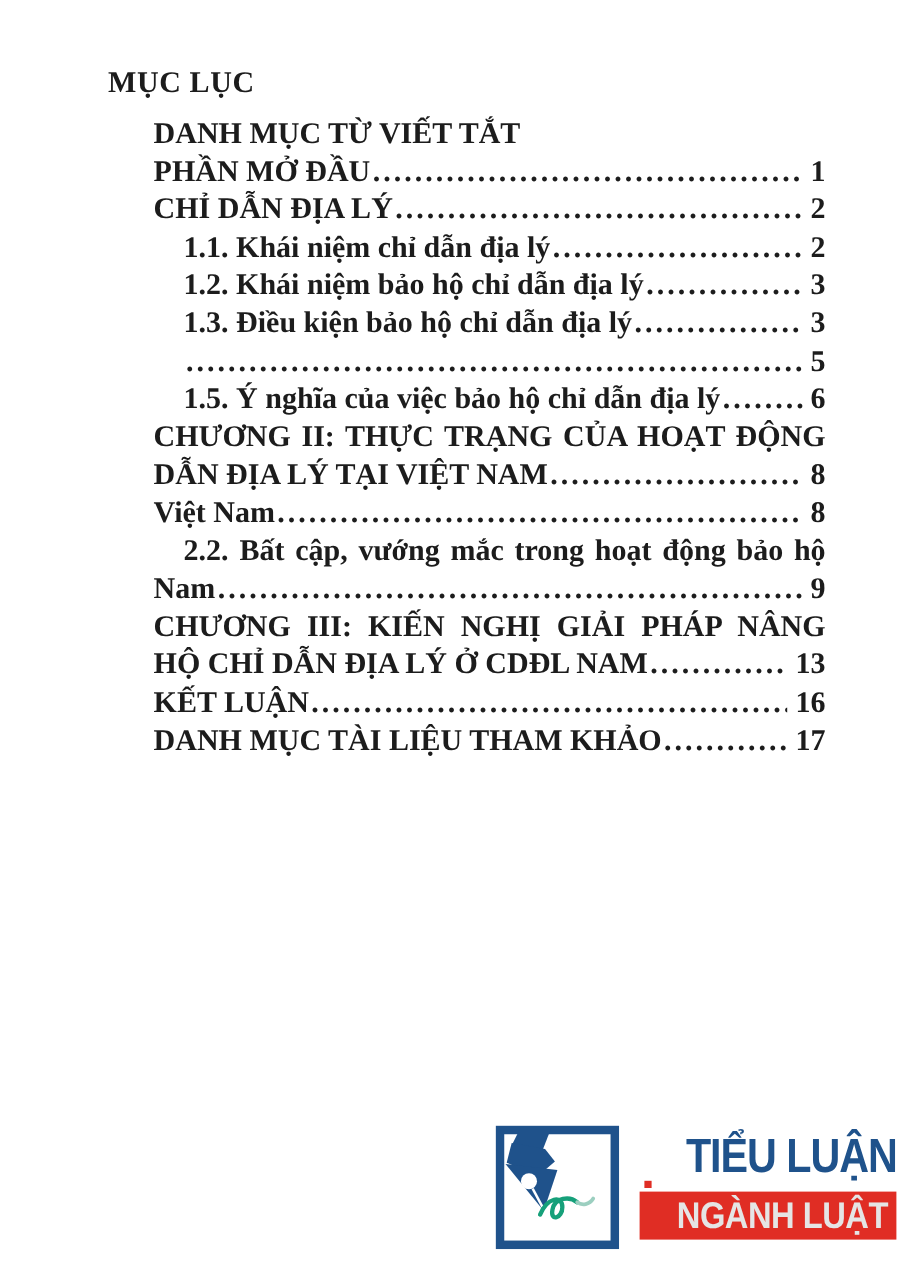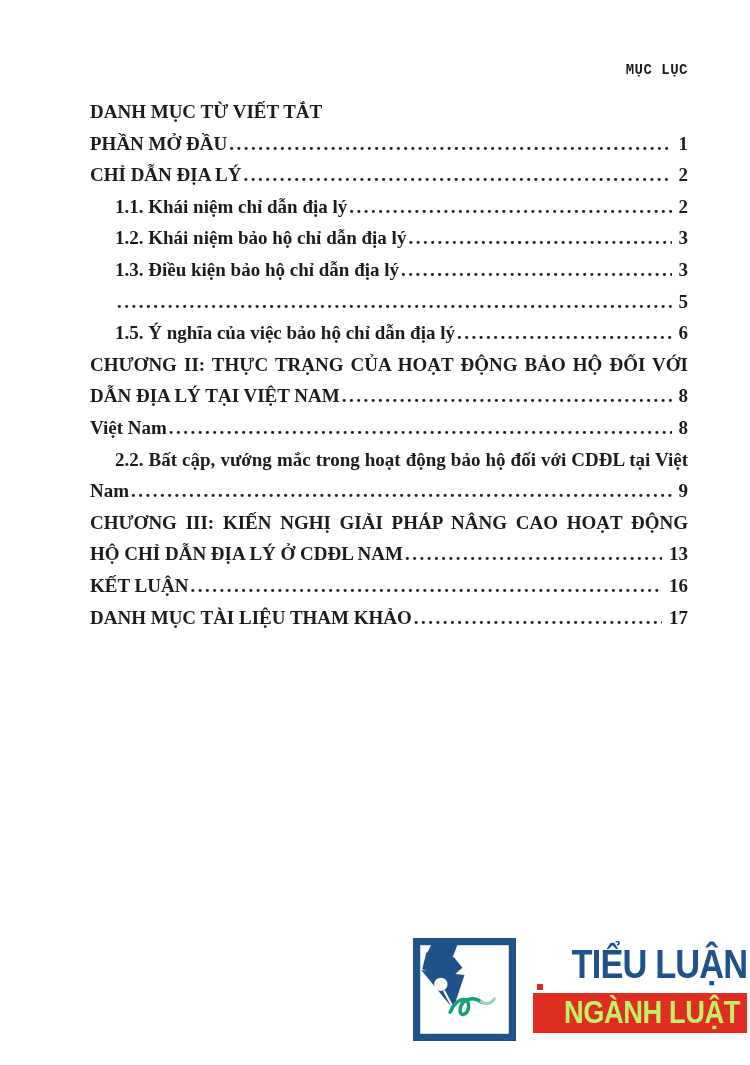--- a/index.html
+++ b/index.html
@@ -7,28 +7,27 @@
     position:relative;
     width:750px;height:1065px;
     background:#ffffff;
     font-family:"Liberation Serif","DejaVu Serif",serif;
     font-weight:bold;
     color:#1c1c1c;
     overflow:hidden;
   }
   .doc{padding:56px 62px 0 90px;}
   .title{
-    text-align:right;
-    font-size:14px;
+    text-align:left;
+    font-size:25px;
     line-height:28px;
     margin:0 0 12px 0;
     letter-spacing:.5px;
-    font-family:Liberation Mono, monospace;
-  }
-  .toc{font-size:19px;}
+  }
+  .toc{font-size:25px;margin-left:38px;}
   .line{
     display:flex;
     align-items:baseline;
     height:31.6px;
     line-height:31.6px;
     overflow:hidden;
     white-space:nowrap;
   }
   .line.ind{padding-left:25px;}
   .line .txt{white-space:pre;}
@@ -73,21 +72,21 @@
     line-height:40px;
     letter-spacing:-1px;
     transform:scaleX(.86);
     transform-origin:top right;
     white-space:nowrap;
   }
   .logo-badge{
     position:relative;
     margin-top:9px;
     background:#e02d24;
-    color:#bef264;
+    color:#e5e5e5;
     font-weight:bold;
     font-size:31px;
     line-height:31px;
     padding:4px 7px 5px 7px;
     letter-spacing:-.5px;
     white-space:nowrap;
   }
   .logo-badge .badge-inner{
     display:inline-block;
     transform:scaleX(.88);

